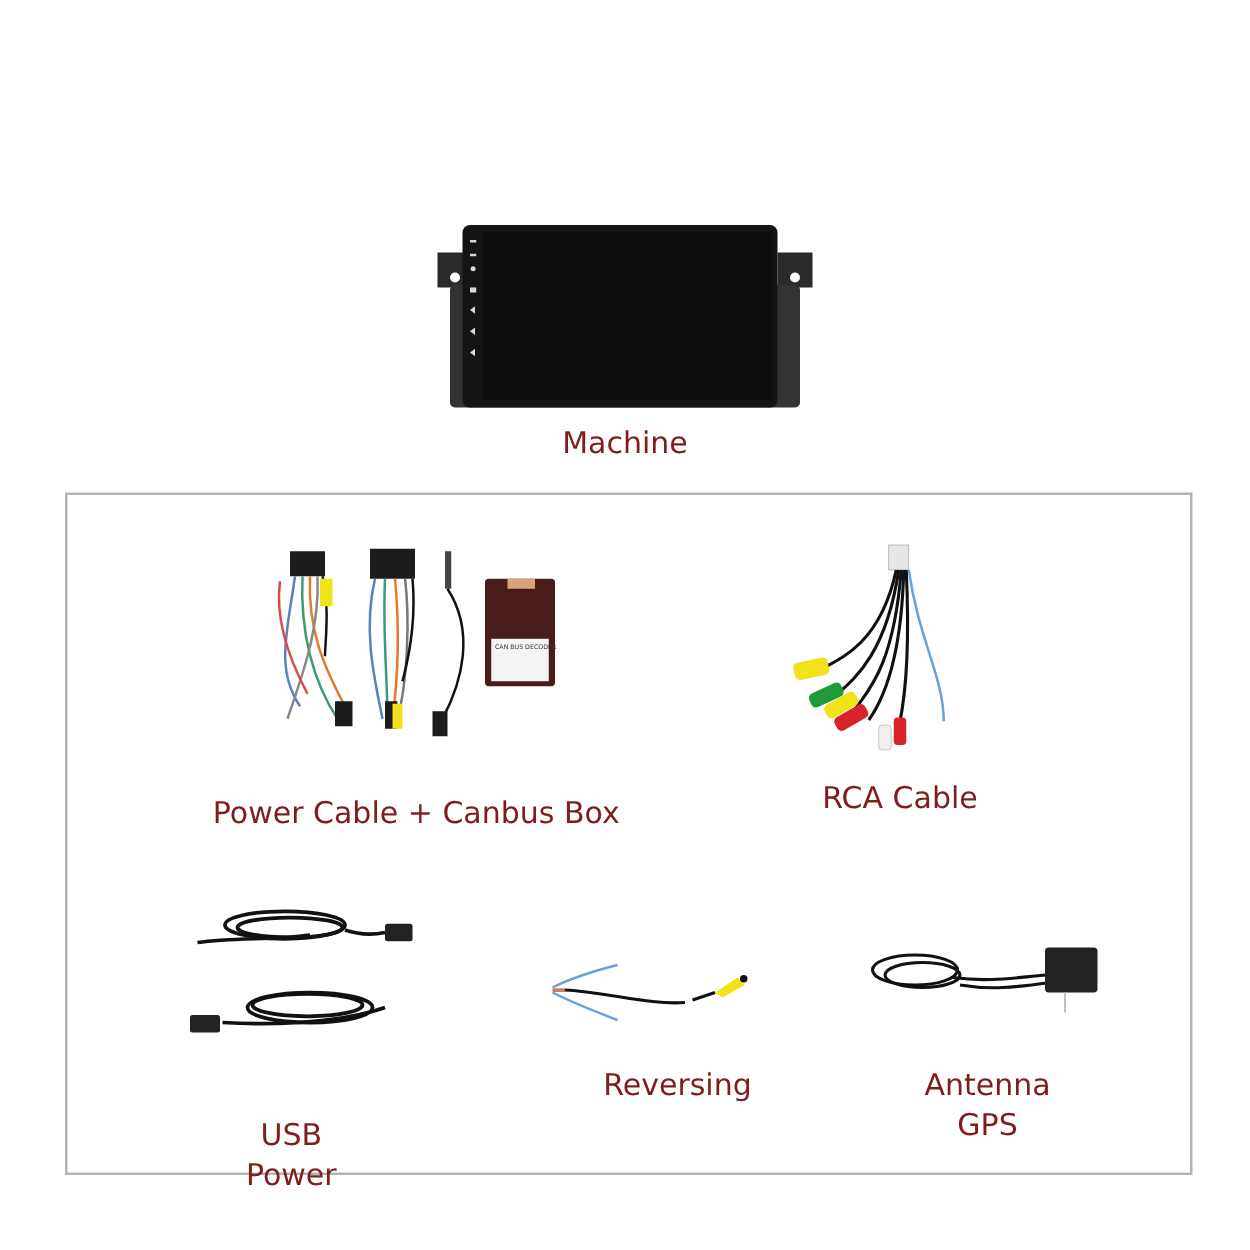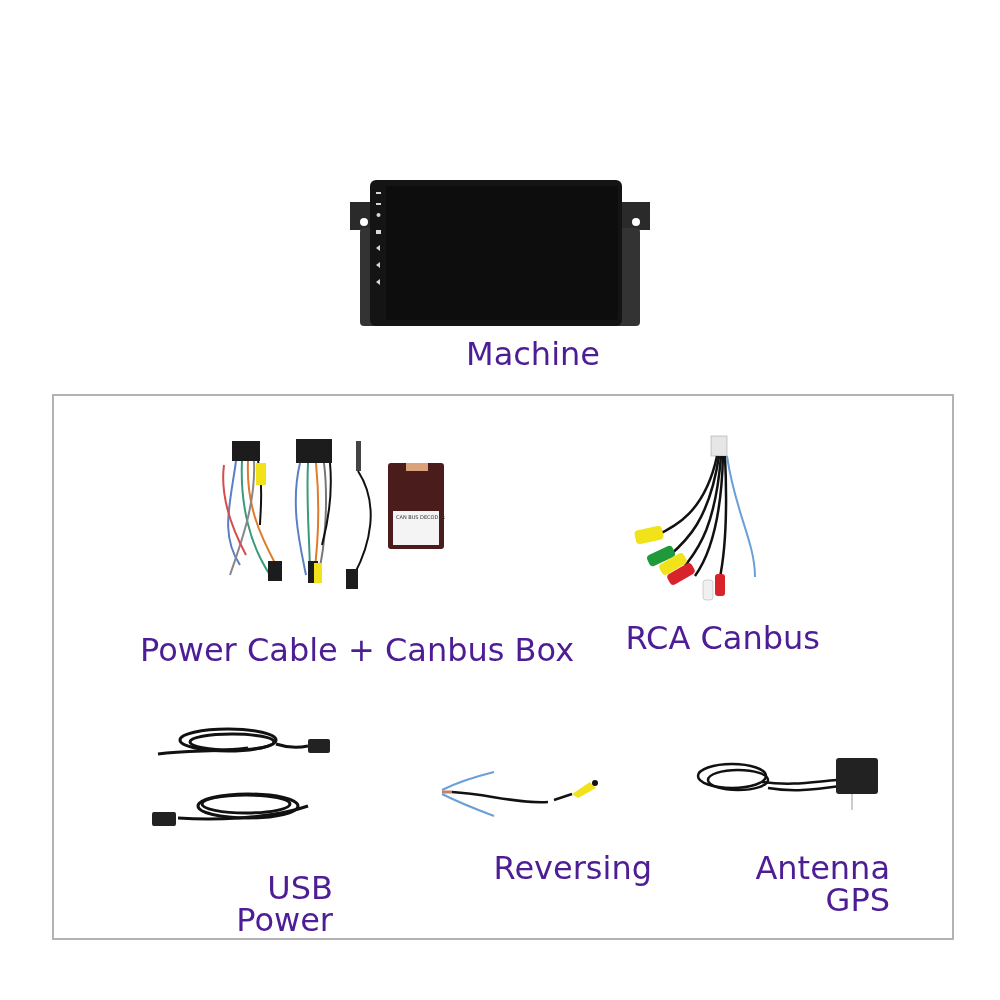--- a/index.html
+++ b/index.html
@@ -2,22 +2,22 @@
 <html><head>
 <meta charset="utf-8">
 <style>
   html, body { margin: 0; padding: 0; }
   body {
     width: 1000px; height: 1000px; background: #ffffff;
     position: relative; overflow: hidden;
     font-family: "DejaVu Sans", sans-serif; color: #111;
   }
   .label {
-    position: absolute; text-align: right; font-size: 32px;
-    line-height: 32px; color: #4c1d95; white-space: nowrap;
+    position: absolute; text-align: center; font-size: 24px;
+    line-height: 32px; color: #7f1d1d; white-space: nowrap;
   }
   .frame {
     position: absolute; left: 52px; top: 394px; width: 902px; height: 546px;
     border: 2px solid #b3b3b3; box-sizing: border-box; background: #fff;
   }
   .img { position: absolute; }
   svg { display: block; }
 </style>
 </head>
 <body>
@@ -101,38 +101,38 @@
     </g>
     <path d="M102 24 C110 80, 130 110, 130 145" stroke="#6a9fd8" stroke-width="2" fill="none"></path>
     <rect x="10" y="96" width="28" height="14" rx="4" fill="#f2e21a" transform="rotate(-12 24 103)"></rect>
     <rect x="22" y="118" width="28" height="12" rx="4" fill="#1e9a3a" transform="rotate(-25 36 124)"></rect>
     <rect x="34" y="126" width="28" height="12" rx="4" fill="#f2e21a" transform="rotate(-30 48 132)"></rect>
     <rect x="42" y="136" width="28" height="12" rx="4" fill="#d9232a" transform="rotate(-30 56 142)"></rect>
     <rect x="78" y="148" width="10" height="20" rx="3" fill="#f0f0f0" stroke="#aaa" stroke-width="0.5"></rect>
     <rect x="90" y="142" width="10" height="22" rx="3" fill="#d9232a"></rect>
   </svg>
 </div>
-<div class="label" style="left:620px; width:200px; top:622px;">RCA Canbus</div>
+<div class="label" style="left:620px; width:200px; top:622px;">RCA Cable</div>
 
 <div class="img" style="left:148px; top:720px; width:190px; height:110px;">
   <svg width="190" height="110" viewBox="0 0 190 110">
     <g stroke="#111" stroke-width="3" fill="none">
       <ellipse cx="80" cy="20" rx="48" ry="11"></ellipse>
       <ellipse cx="84" cy="22" rx="42" ry="8"></ellipse>
       <path d="M10 34 C40 30, 70 32, 100 28"></path>
       <path d="M128 24 C140 28, 150 28, 160 26"></path>
       <ellipse cx="100" cy="86" rx="50" ry="12"></ellipse>
       <ellipse cx="98" cy="84" rx="44" ry="9"></ellipse>
       <path d="M30 98 C60 100, 120 100, 160 86"></path>
     </g>
     <rect x="160" y="19" width="22" height="14" rx="2" fill="#222"></rect>
     <rect x="4" y="92" width="24" height="14" rx="2" fill="#222"></rect>
   </svg>
 </div>
-<div class="label" style="left:133px; width:200px; top:872px;">
+<div class="label" style="left:133px; width:200px; top:892px;">
   <div>USB</div>
   <div>Power</div>
 </div>
 
 <div class="img" style="left:438px; top:768px; width:165px; height:50px;">
   <svg width="165" height="50" viewBox="0 0 165 50">
     <path d="M4 22 C20 14, 40 8, 56 4" stroke="#6a9fd8" stroke-width="2" fill="none"></path>
     <path d="M4 26 C20 34, 40 42, 56 48" stroke="#6a9fd8" stroke-width="2" fill="none"></path>
     <path d="M4 24 L14 24" stroke="#c0806a" stroke-width="3"></path>
     <path d="M14 24 C50 26, 80 36, 110 34" stroke="#111" stroke-width="2.5" fill="none"></path>

